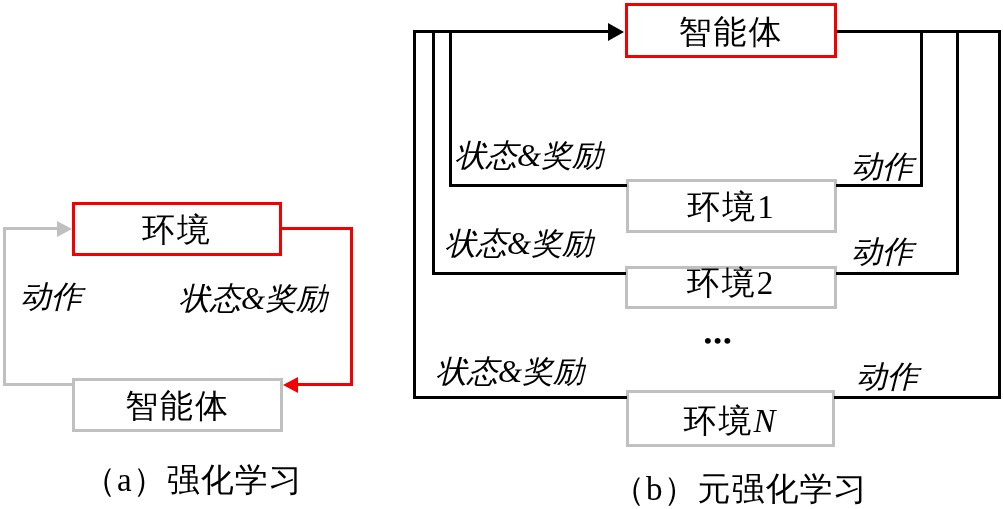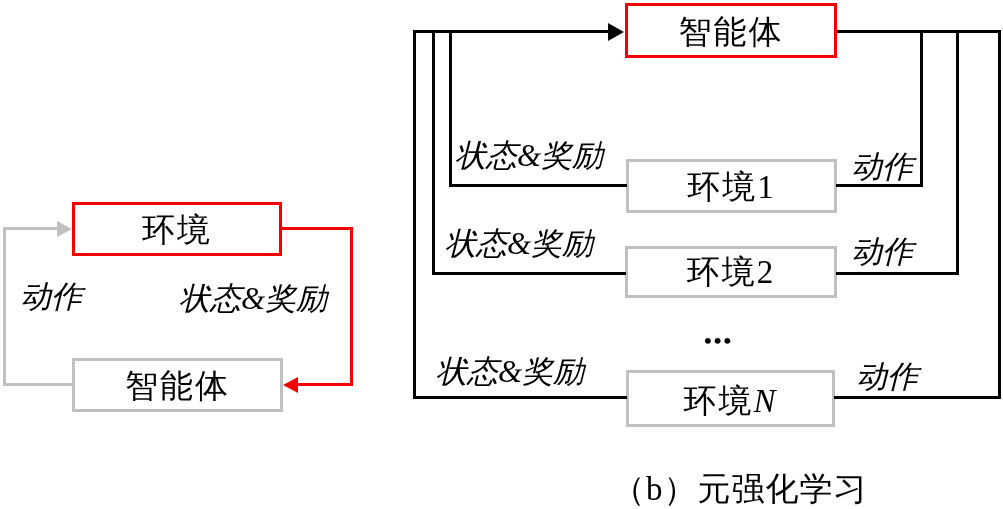--- a/index.html
+++ b/index.html
@@ -15,21 +15,21 @@
   .node{
     position:absolute;
     box-sizing:border-box;
     background:#ffffff;
     display:flex;align-items:flex-end;justify-content:center;
     font-size:33px;
     letter-spacing:2px;
     white-space:nowrap;
   }
   .node.red{border:3px solid #f40000;}
-  .node.gray{border:3px solid #c0c0c0;}
+  .node.gray{border:3px solid #c0c0c0;margin-top:20px;}
   
   .hline,.vline{position:absolute;}
   .hline{height:3px;}
   .vline{width:3px;}
   .black{background:#000000;}
   .grayline{background:#c0c0c0;}
   .redline{background:#f40000;}
   
   .arr{position:absolute;width:0;height:0;}
   .arr.right-black{border-top:9px solid transparent;border-bottom:9px solid transparent;border-left:16px solid #000000;}
@@ -77,30 +77,31 @@
   <div class="arr right-gray" style="left:57px;top:221px;"></div>
 
   <div class="hline redline" style="left:281px;top:227px;width:72px;"></div>
   <div class="vline redline" style="left:350px;top:227px;height:159px;"></div>
   <div class="hline redline" style="left:297px;top:383px;width:56px;"></div>
   <div class="arr left-red" style="left:283px;top:377px;"></div>
 
   <div class="lbl" style="left:20px;top:281px;">动作</div>
   <div class="lbl" style="left:179px;top:283px;">状态&amp;奖励</div>
 
+  <div class="caption" style="left:83px;top:458px;">（a）强化学习</div>
 
   <div class="node red" style="left:625px;top:3px;width:212px;height:55px;">
     <span>智能体</span>
   </div>
 
   <div class="node gray" style="left:626px;top:159px;width:211px;height:54px;">
     <span><span>环境</span><span>1</span></span>
   </div>
 
-  <div class="node gray" style="left:625px;top:246px;width:212px;height:52px;">
+  <div class="node gray" style="left:625px;top:246px;width:212px;height:43px;">
     <span><span>环境</span><span>2</span></span>
   </div>
 
   <div class="dots" style="left:704px;top:330px;">•••</div>
 
   <div class="node gray" style="left:626px;top:370px;width:209px;height:57px;">
     <span><span>环境</span><span class="italic">N</span></span>
   </div>
 
   <div class="hline black" style="left:413px;top:30px;width:196px;"></div>

